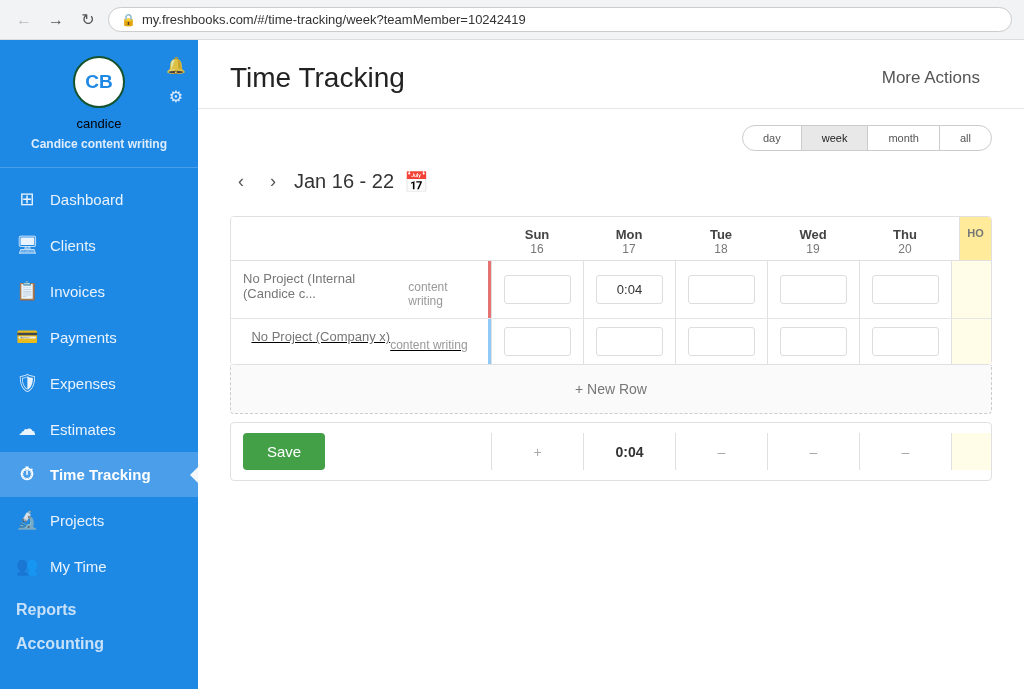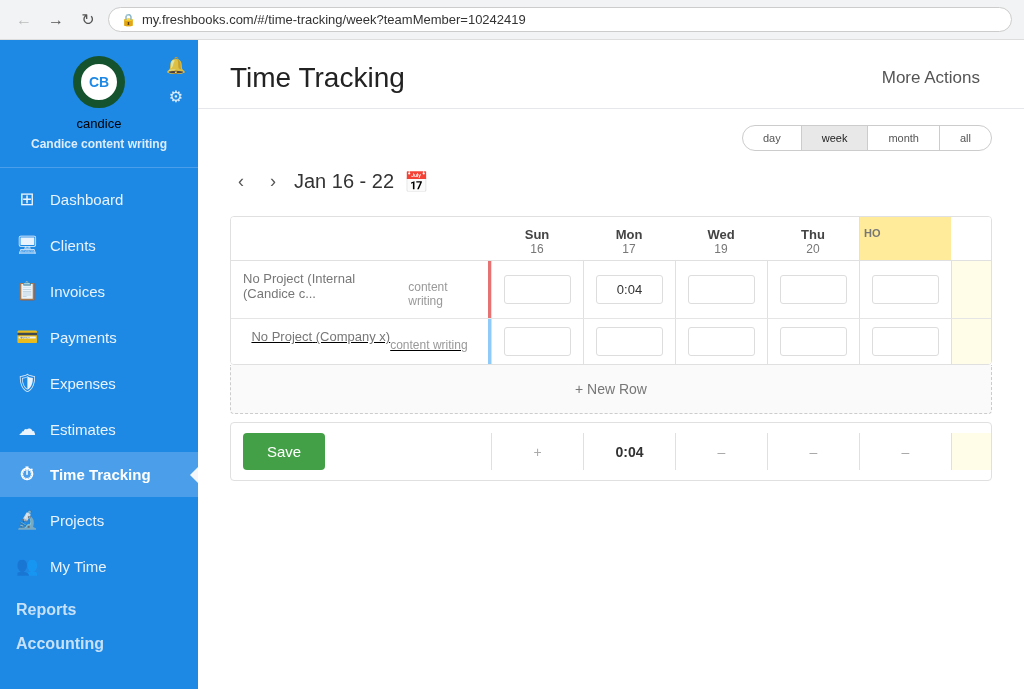--- a/index.html
+++ b/index.html
@@ -77,24 +77,24 @@
       background: none;
       border: none;
       color: rgba(255,255,255,0.85);
       cursor: pointer;
       font-size: 16px;
       padding: 2px;
     }
     .avatar {
       width: 52px; height: 52px;
       border-radius: 50%;
-      border: 8px solid #14532d;
+      border: 2px solid #14532d;
       background: white;
       display: flex; align-items: center; justify-content: center;
-      font-size: 14px;
+      font-size: 19px;
       font-weight: 700;
       color: #1e88e5;
       margin-bottom: 8px;
     }
     .user-name {
       color: #000000;
       font-size: 13px;
       margin-bottom: 6px;
     }
     .company-name {
@@ -264,25 +264,27 @@
     .col-header .day-name {
       font-weight: 600;
       color: #444;
     }
     .col-header .day-num {
       color: #777;
       font-size: 12px;
     }
     .col-header-hours {
       background: #ffeb99;
+      text-align: center;
       padding: 10px 4px 16px;
       font-size: 11px;
       color: #777;
       font-weight: 600;
       border-left: 1px solid #e0e0e0;
+      margin-left: 8px;
     }
 
     .grid-row {
       display: grid;
       grid-template-columns: 260px repeat(5, 1fr) 40px;
       border-bottom: 1px solid #e5e5e5;
       background: white;
     }
     .grid-row:last-child { border-bottom: none; }
     .row-label {
@@ -494,20 +496,24 @@
           <div></div>
           <div class="col-header">
             <div class="day-name">Sun</div>
             <div class="day-num">16</div>
           </div>
           <div class="col-header">
             <div class="day-name">Mon</div>
             <div class="day-num">17</div>
           </div>
           <div class="col-header">
+            <div class="day-name">Tue</div>
+            <div class="day-num">18</div>
+          </div>
+          <div class="col-header">
             <div class="day-name">Wed</div>
             <div class="day-num">19</div>
           </div>
           <div class="col-header">
             <div class="day-name">Thu</div>
             <div class="day-num">20</div>
           </div>
           <div class="col-header-hours">HO</div>
         </div>
 

